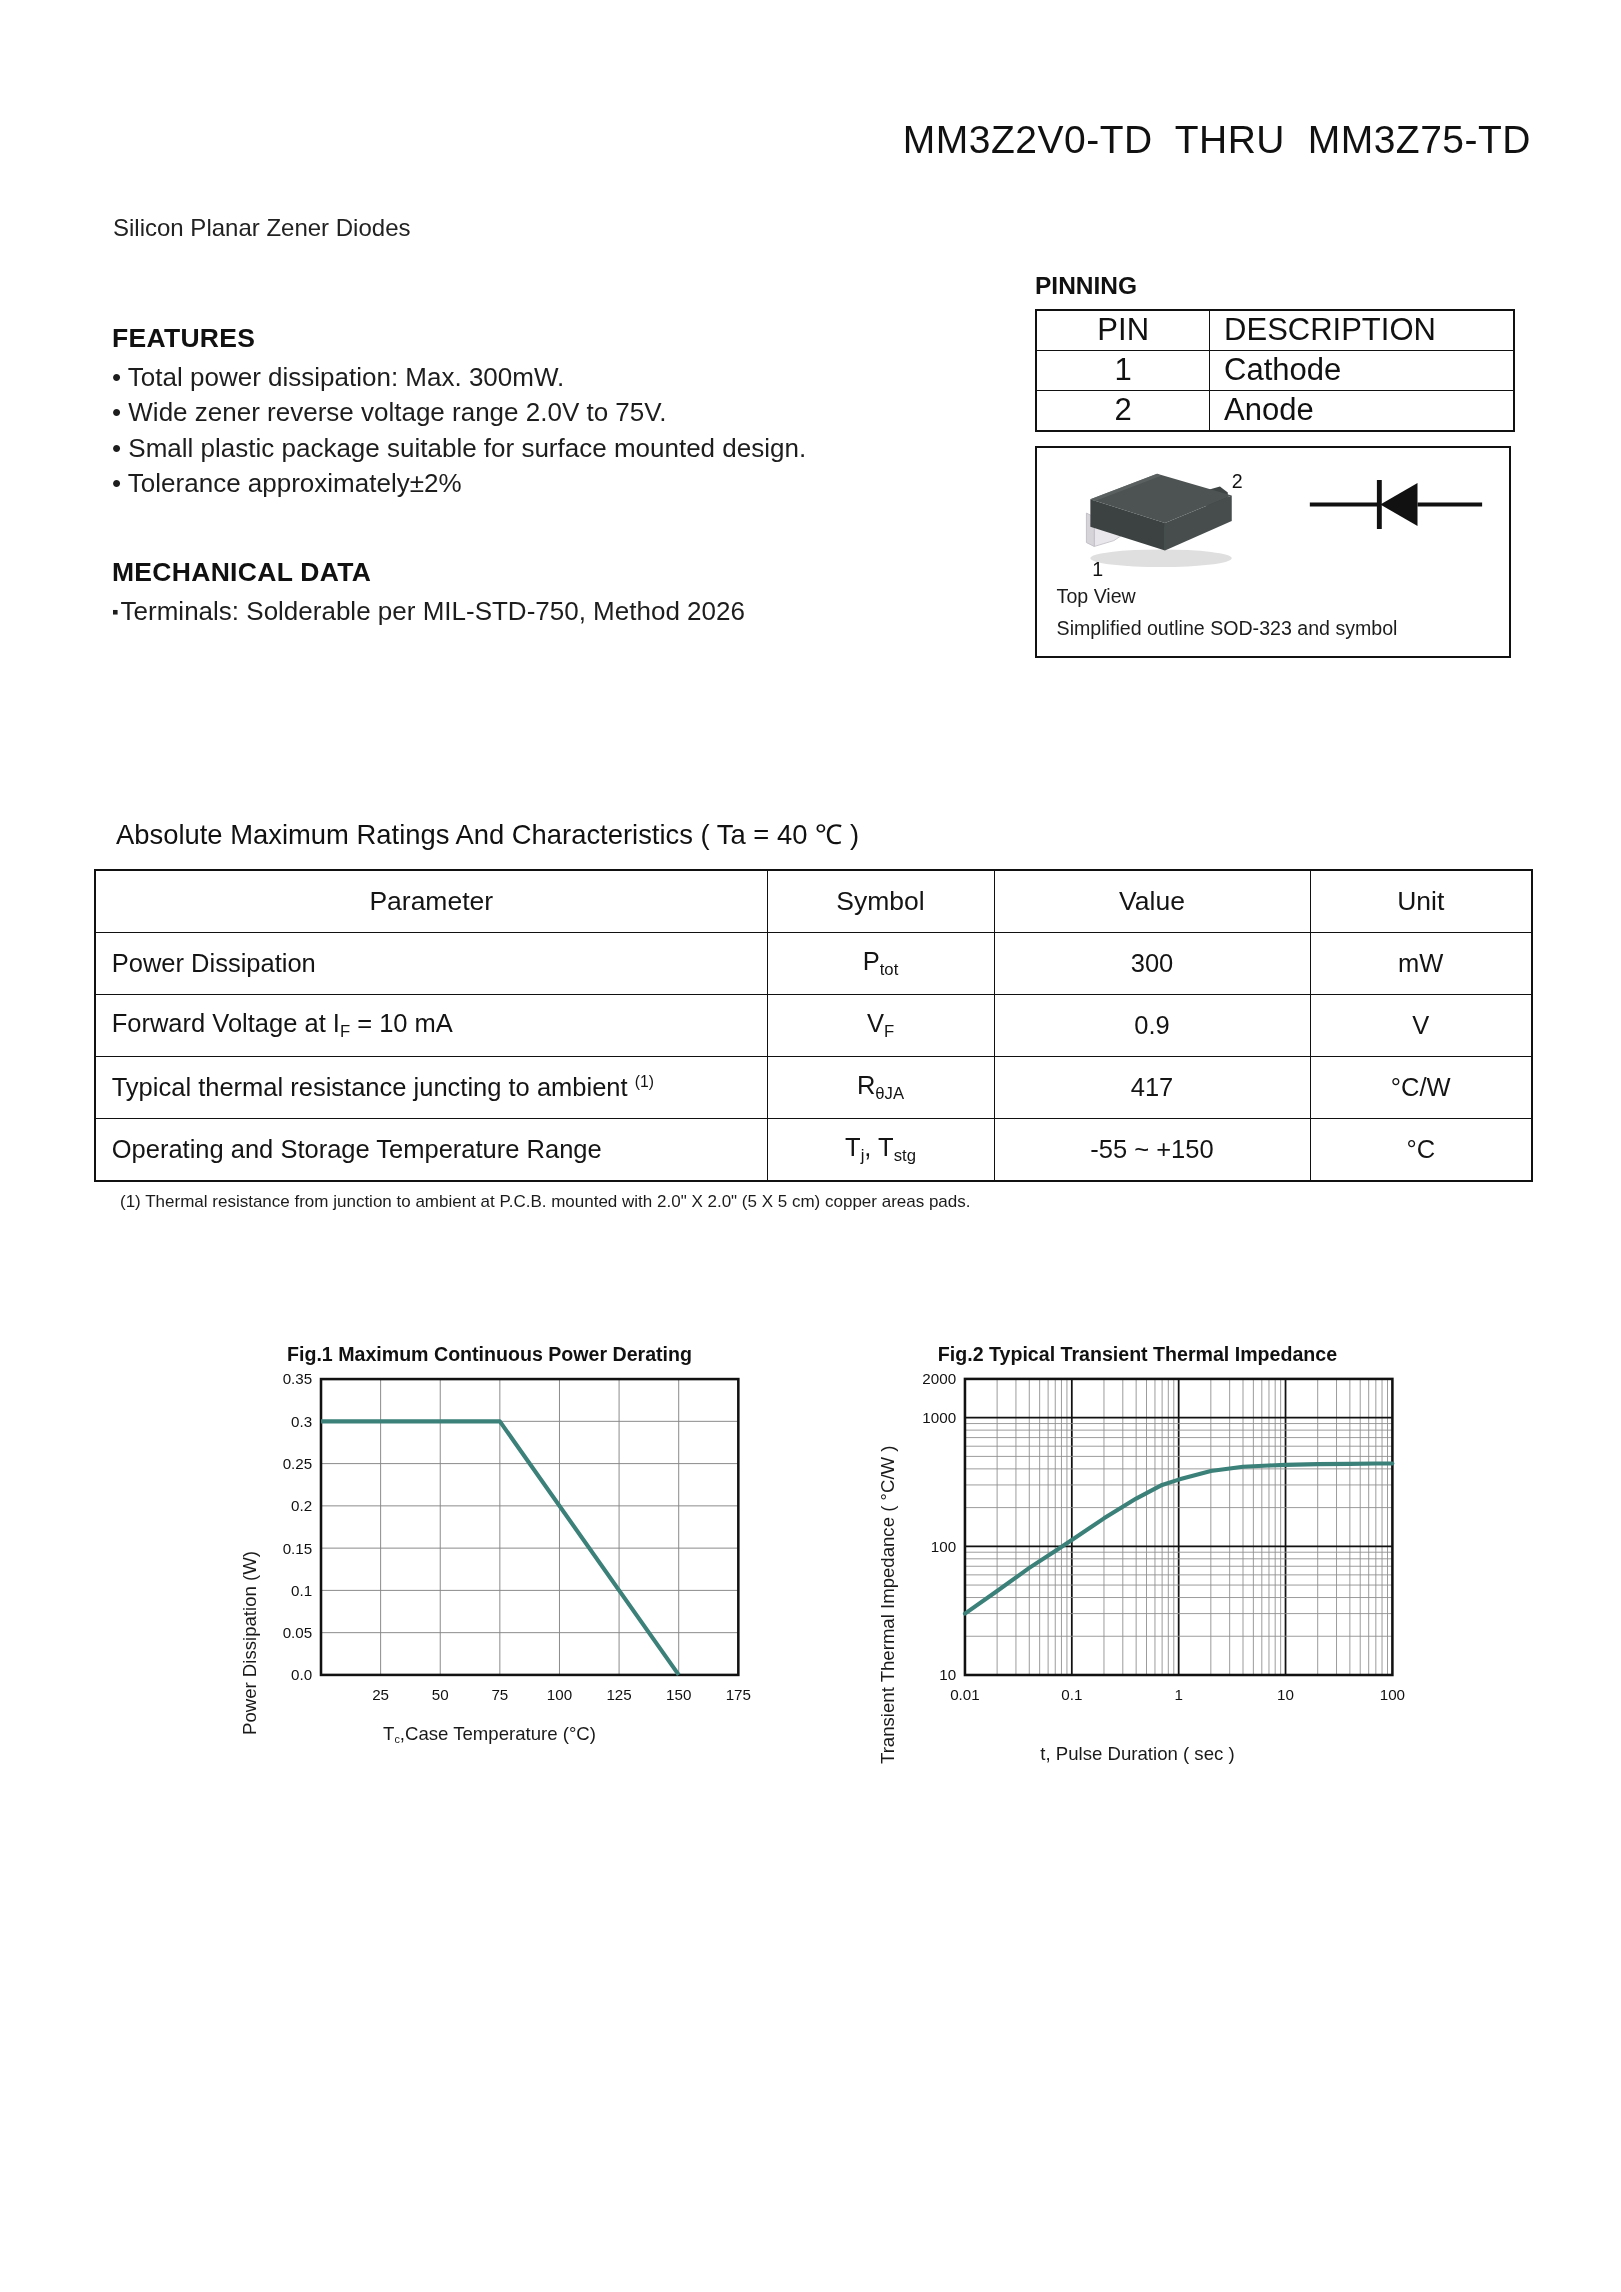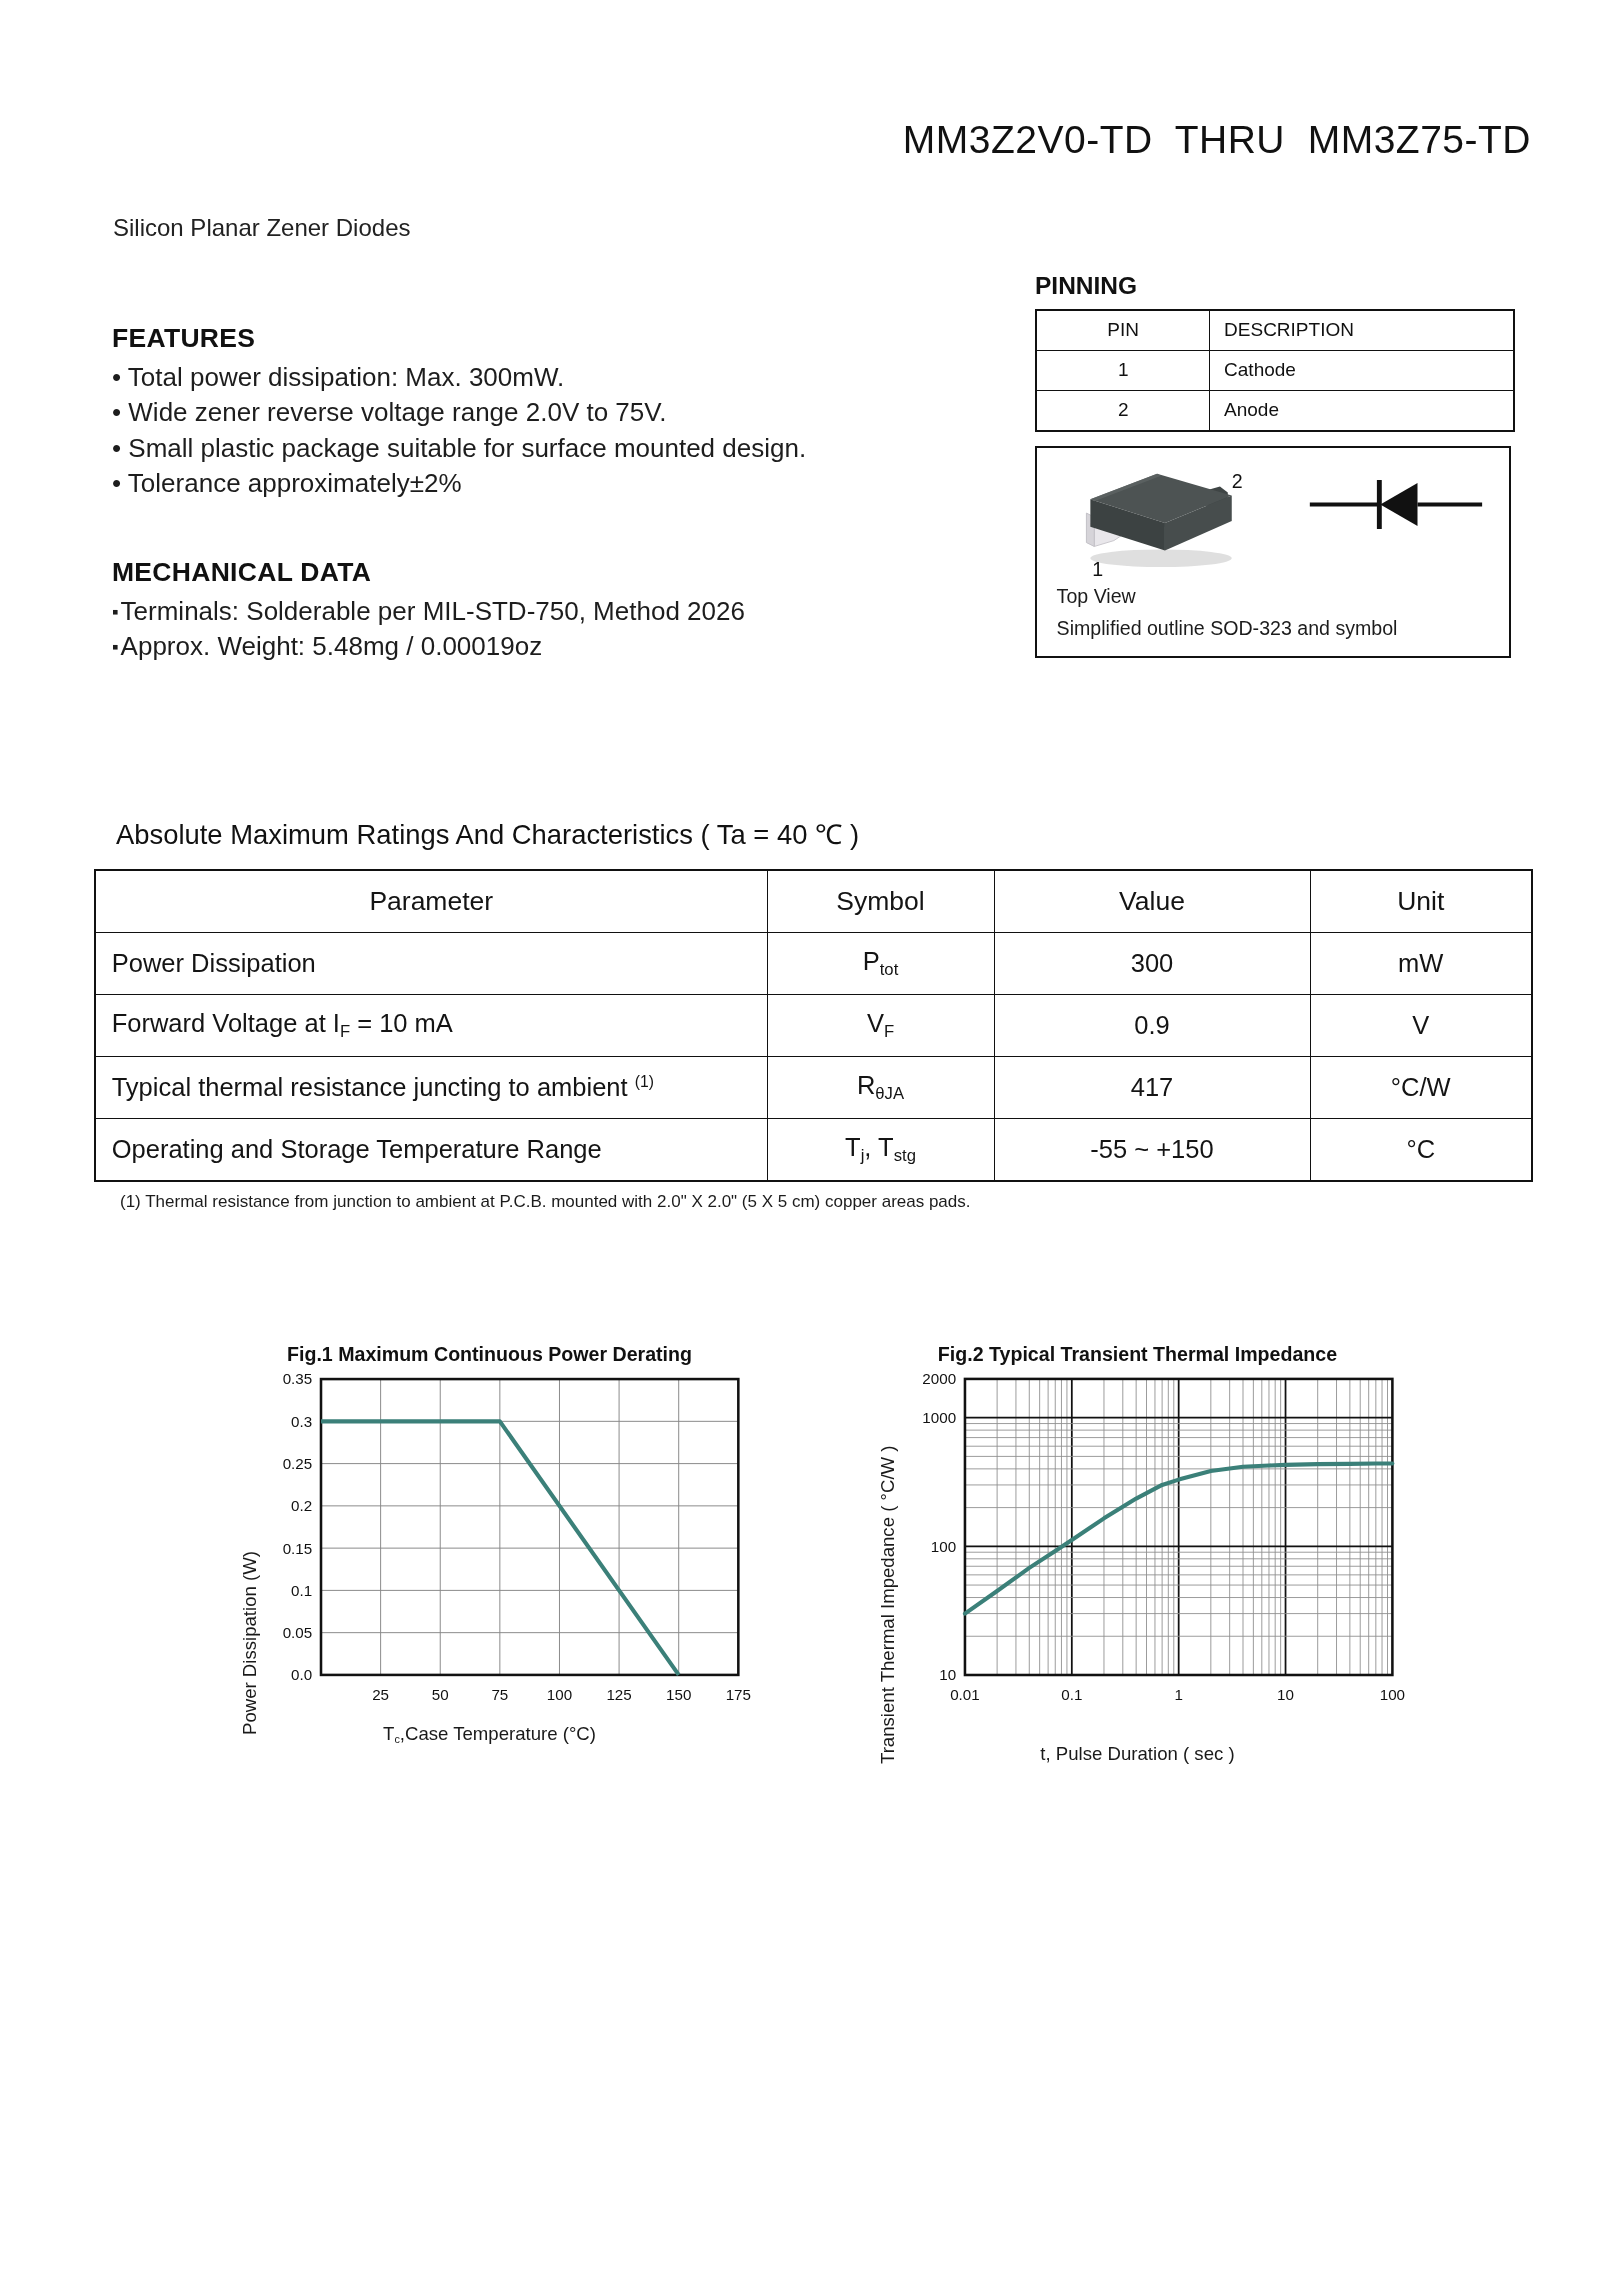--- a/index.html
+++ b/index.html
@@ -94,21 +94,21 @@
     color: #111;
   }
   table.pin-table {
     border-collapse: collapse;
     width: 480px;
     table-layout: fixed;
     border: 2.5px solid #111;
   }
   table.pin-table td {
     border: 1.5px solid #111;
-    font-size: 19px;
+    font-size: 31px;
     height: 39px;
     padding: 0 13.7px;
     color: #111;
   }
   table.pin-table td.pin-col {
     width: 145px;
     text-align: center;
   }
   table.pin-table tr.hdr td {
     text-align: center;
@@ -235,21 +235,20 @@
     <div class="sec-head">FEATURES</div>
     <div class="feat-line">• Total power dissipation: Max. 300mW.</div>
     <div class="feat-line">• Wide zener reverse voltage range 2.0V to 75V.</div>
     <div class="feat-line">• Small plastic package suitable for surface mounted design.</div>
     <div class="feat-line">• Tolerance approximately±2%</div>
   </div>
 
   <div class="mech-block">
     <div class="sec-head">MECHANICAL DATA</div>
     <div class="mech-line sq-bullet"><span>Terminals: Solderable per MIL-STD-750, Method 2026</span></div>
-    <div class="mech-line sq-bullet"><span>Approx. Weight: 5.48mg / 0.00019oz</span></div>
   </div>
 
   <div class="pinning-wrap">
     <div class="pinning-head">PINNING</div>
     <table class="pin-table">
       <tbody>
           <tr class="hdr">
         <td class="pin-col">PIN</td>
         <td class="desc-col">DESCRIPTION</td>
       </tr>

